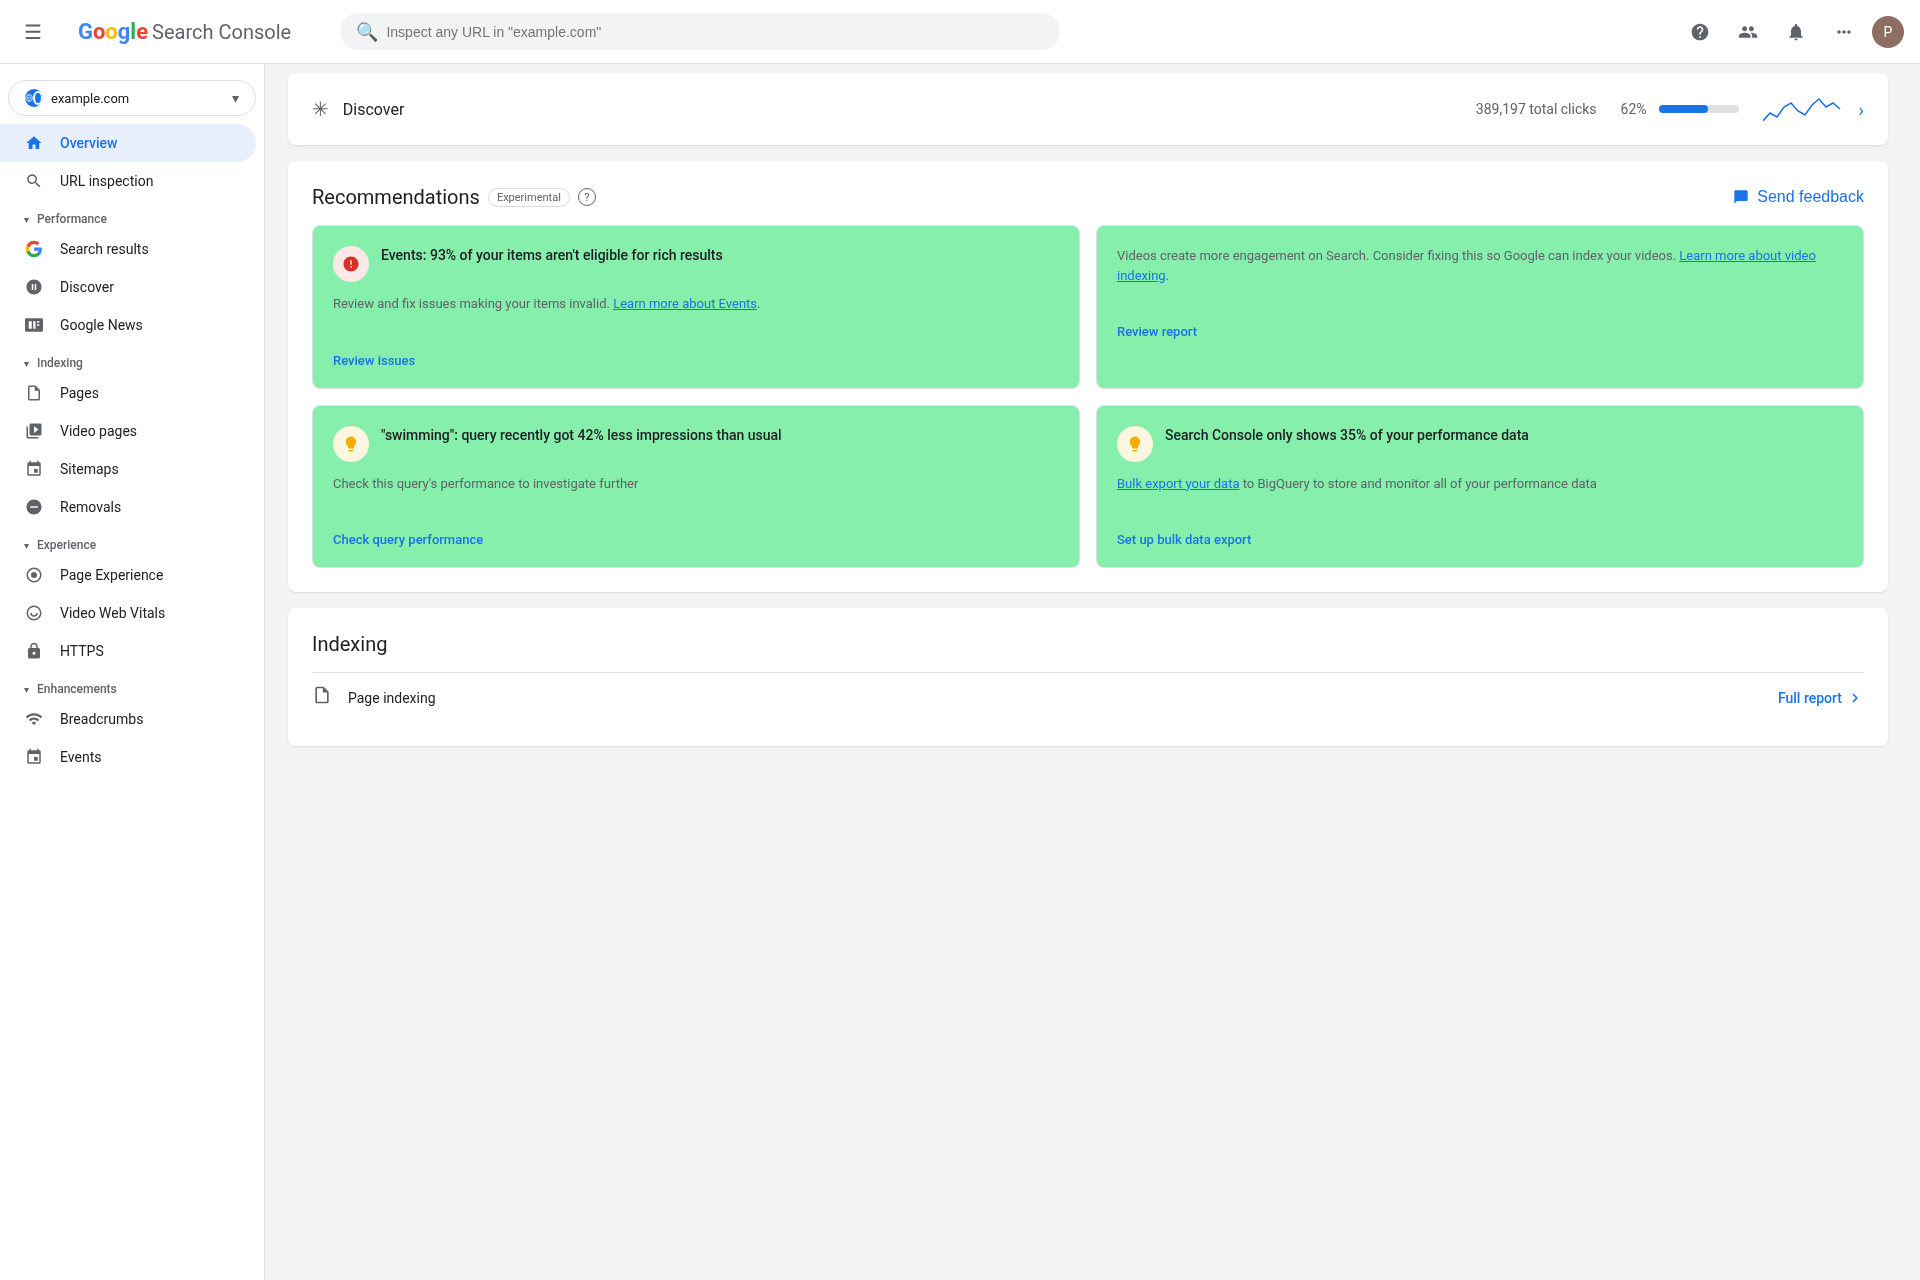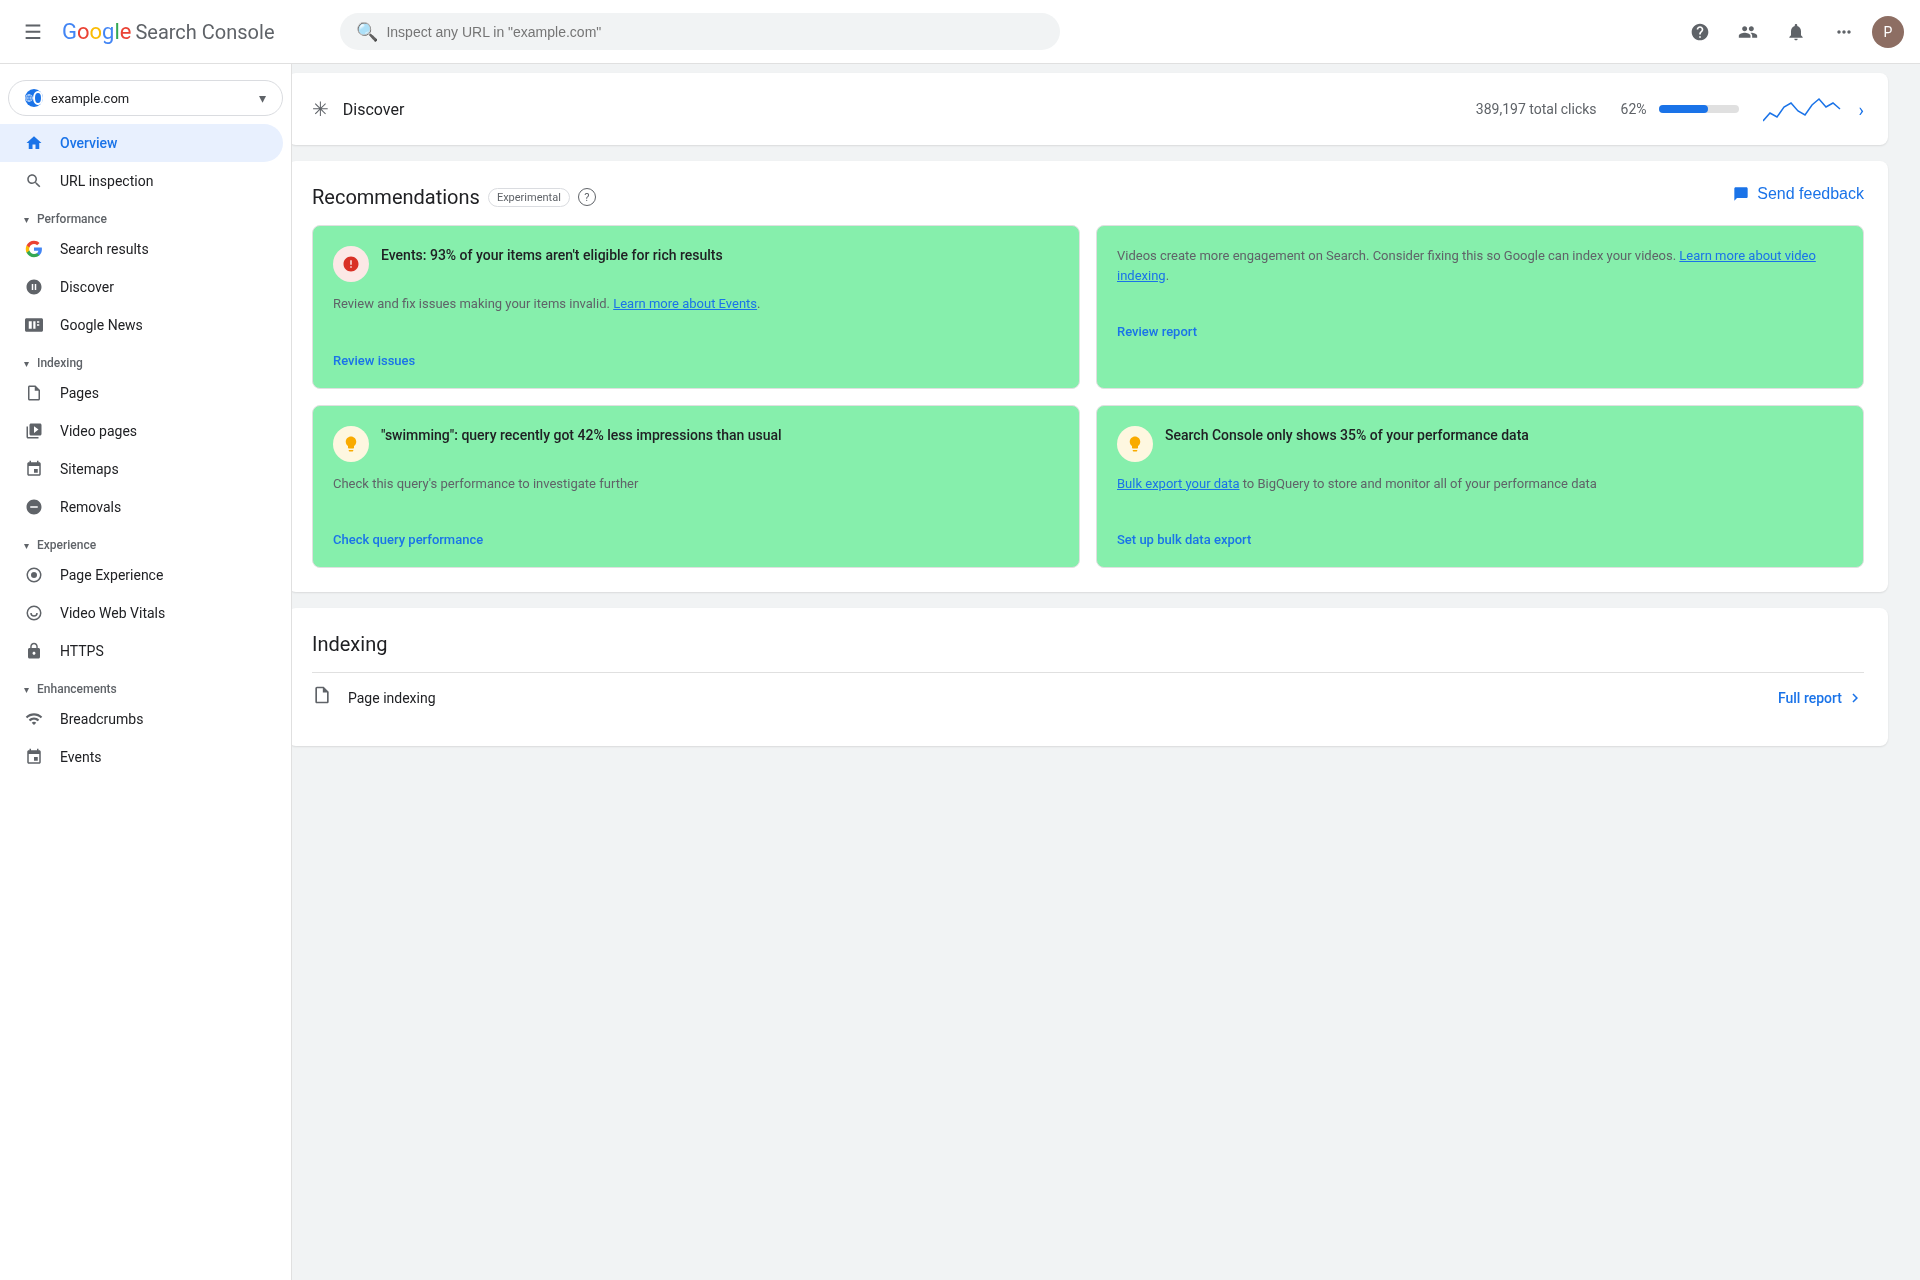--- a/index.html
+++ b/index.html
@@ -24,21 +24,21 @@
       border: none; background: transparent; outline: none; font-size: 14px; color: #202124; width: 100%;
     }
     .search-icon { color: #5f6368; font-size: 18px; }
     
     .header-actions { display: flex; align-items: center; gap: 8px; margin-left: auto; }
     .header-icon { width: 40px; height: 40px; border-radius: 50%; display: flex; align-items: center; justify-content: center; cursor: pointer; color: #5f6368; font-size: 20px; }
     .avatar { width: 32px; height: 32px; border-radius: 50%; background: #8d6e63; display: flex; align-items: center; justify-content: center; color: #fff; font-size: 14px; cursor: pointer; }
     
     
     .sidebar {
-      width: 292px; min-height: calc(100vh - 64px); background: #fff;
+      width: 265px; min-height: calc(100vh - 64px); background: #fff;
       position: fixed; left: 0; top: 64px; bottom: 0;
       overflow-y: auto; padding: 8px 0;
       border-right: 1px solid #e0e0e0;
     }
     
     .site-selector {
       display: flex; align-items: center; gap: 8px; padding: 8px 16px; margin: 8px 8px;
       border: 1px solid #dadce0; border-radius: 24px; cursor: pointer;
     }
     .site-selector-globe { width: 18px; height: 18px; border-radius: 50%; background: #1a73e8; display: flex; align-items: center; justify-content: center; }
@@ -79,21 +79,21 @@
     }
     .discover-name { font-size: 16px; font-weight: 400; flex: 1; }
     .discover-clicks { font-size: 14px; color: #5f6368; margin-right: 24px; }
     .discover-percent { font-size: 14px; color: #5f6368; margin-right: 12px; }
     .progress-bar-outer { width: 80px; height: 8px; background: #e0e0e0; border-radius: 4px; margin-right: 24px; }
     .progress-bar-inner { height: 100%; background: #1a73e8; border-radius: 4px; }
     .mini-chart { display: flex; align-items: flex-end; gap: 2px; height: 32px; margin-right: 16px; }
     .chevron-right { color: #1a73e8; font-size: 18px; cursor: pointer; }
     
     
-    .section-header { display: flex; align-items: flex-start; justify-content: space-between; margin-bottom: 16px; }
+    .section-header { display: flex; align-items: center; justify-content: space-between; margin-bottom: 16px; }
     .section-title { font-size: 20px; font-weight: 400; display: flex; align-items: center; gap: 8px; }
     .experimental-badge {
       font-size: 11px; color: #5f6368; border: 1px solid #dadce0; border-radius: 12px;
       padding: 2px 8px; font-weight: 400;
     }
     .help-icon { width: 18px; height: 18px; border-radius: 50%; border: 1px solid #5f6368; display: inline-flex; align-items: center; justify-content: center; font-size: 11px; color: #5f6368; cursor: pointer; }
     .send-feedback-btn {
       display: flex; align-items: center; gap: 8px; color: #1a73e8; font-size: 16px; cursor: pointer; border: none; background: none;
     }
     
@@ -125,21 +125,21 @@
     
     .sparkline { stroke: #1a73e8; fill: none; stroke-width: 1.5; }
   </style>
 </head>
 <body>
 
 <header class="header">
   <div class="header-left">
     <div class="hamburger-icon">☰</div>
     <div class="logo">
-      <span style="font-size:22px; font-weight:400;">
+      <span style="font-size:22px; font-weight:700;margin-left:16px;">
         <span style="color:#4285f4;">G</span><span style="color:#ea4335;">o</span><span style="color:#fbbc05;">o</span><span style="color:#4285f4;">g</span><span style="color:#34a853;">l</span><span style="color:#ea4335;">e</span>
       </span>
       <span style="font-size:20px; color:#5f6368; font-weight:400; "> Search Console</span>
     </div>
   </div>
 
   <div class="search-bar">
     <span class="search-icon">🔍</span>
     <input type="text" placeholder="Inspect any URL in &quot;example.com&quot;" style="">
   </div>

